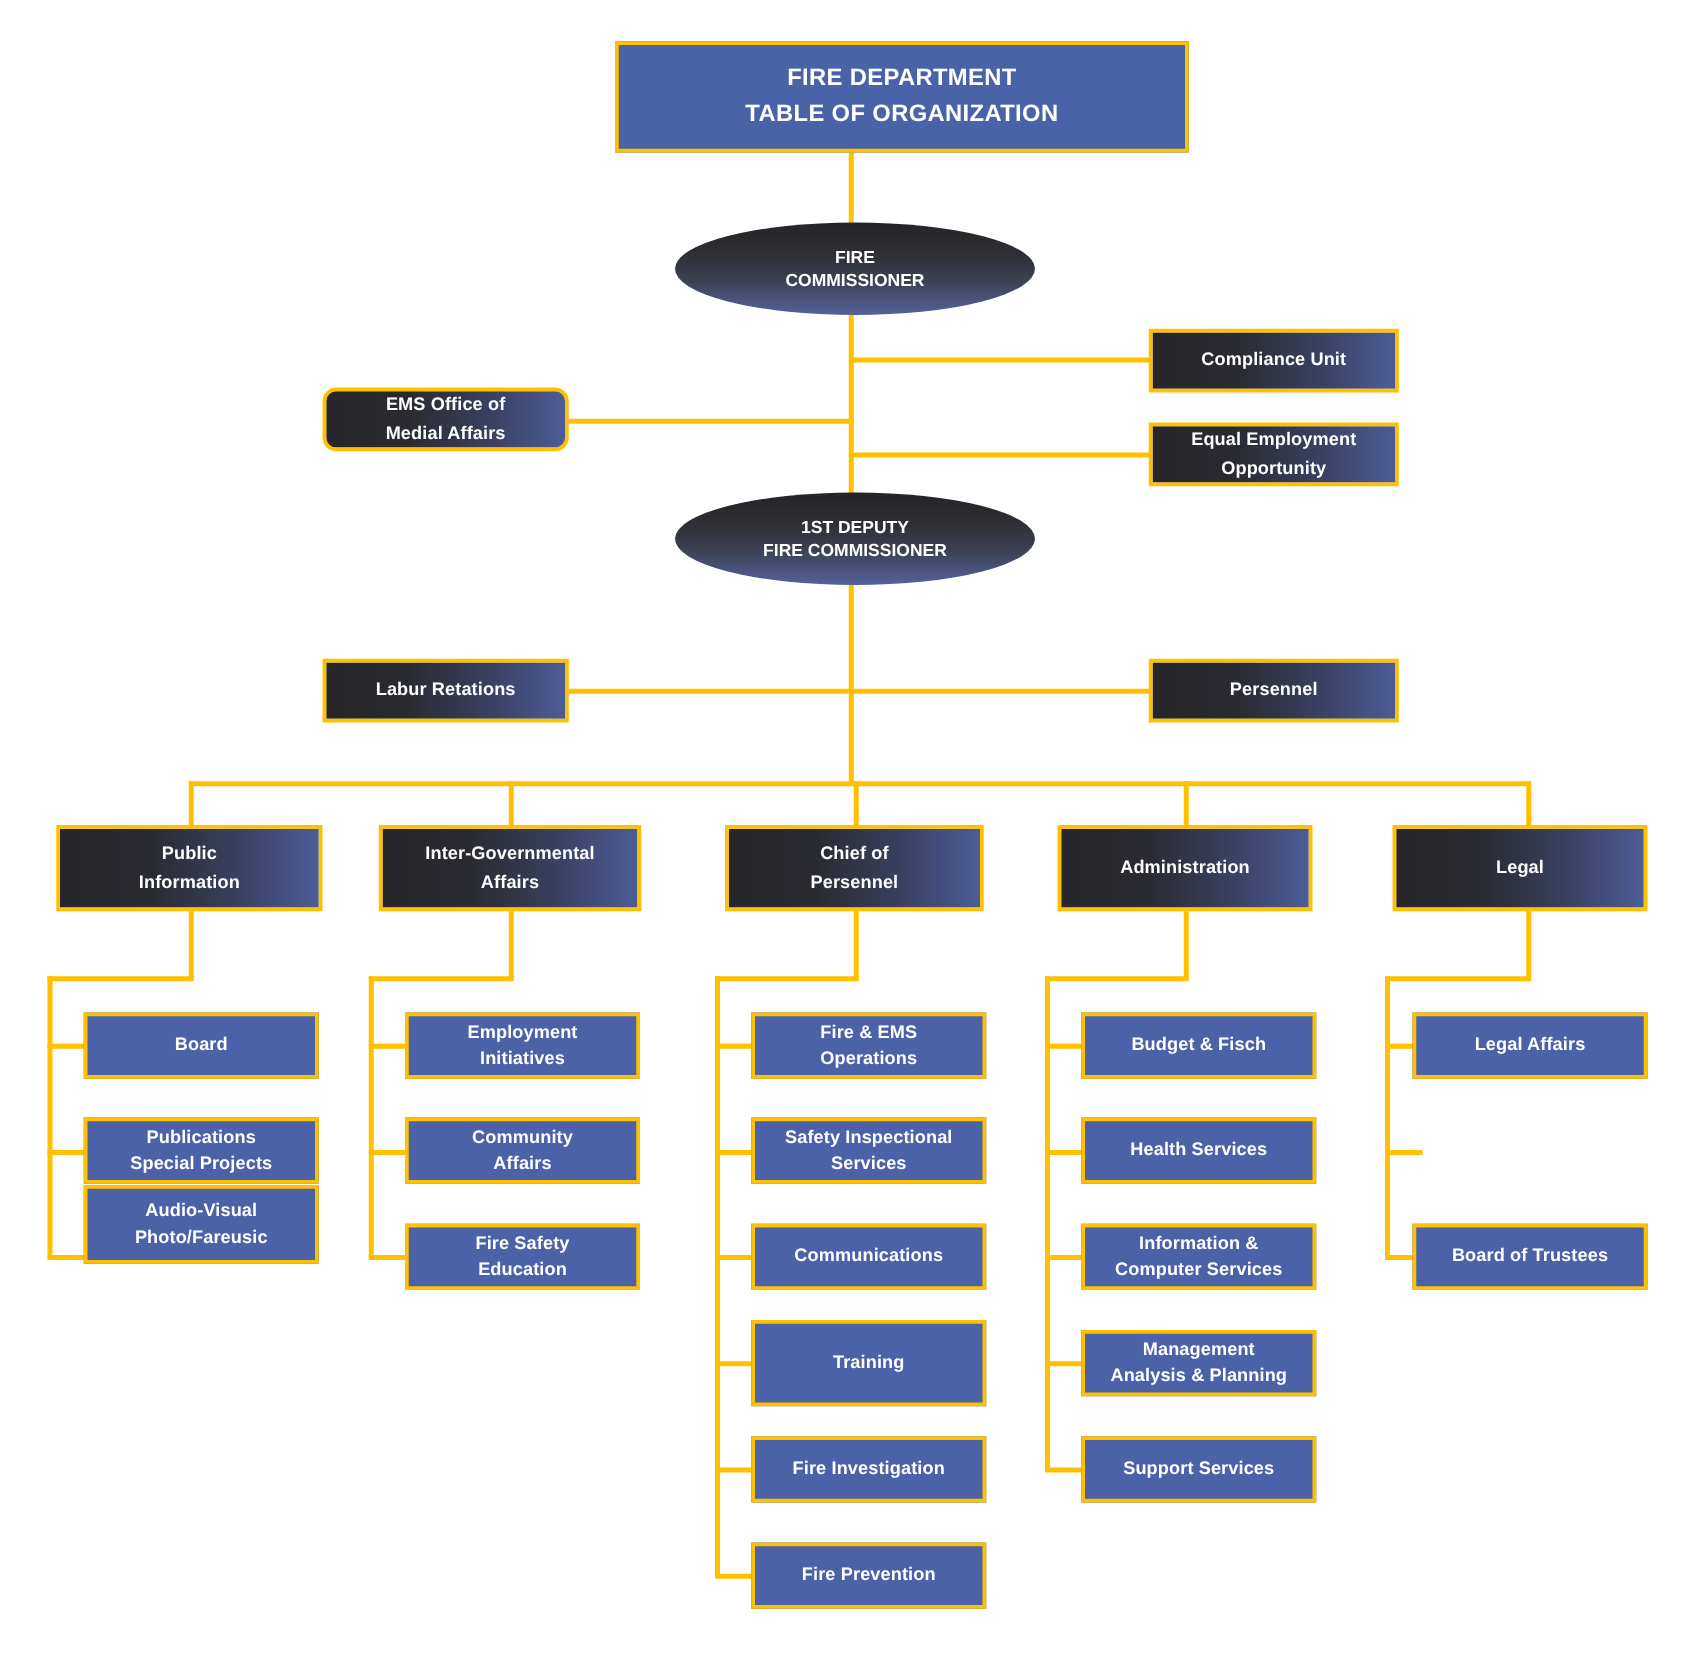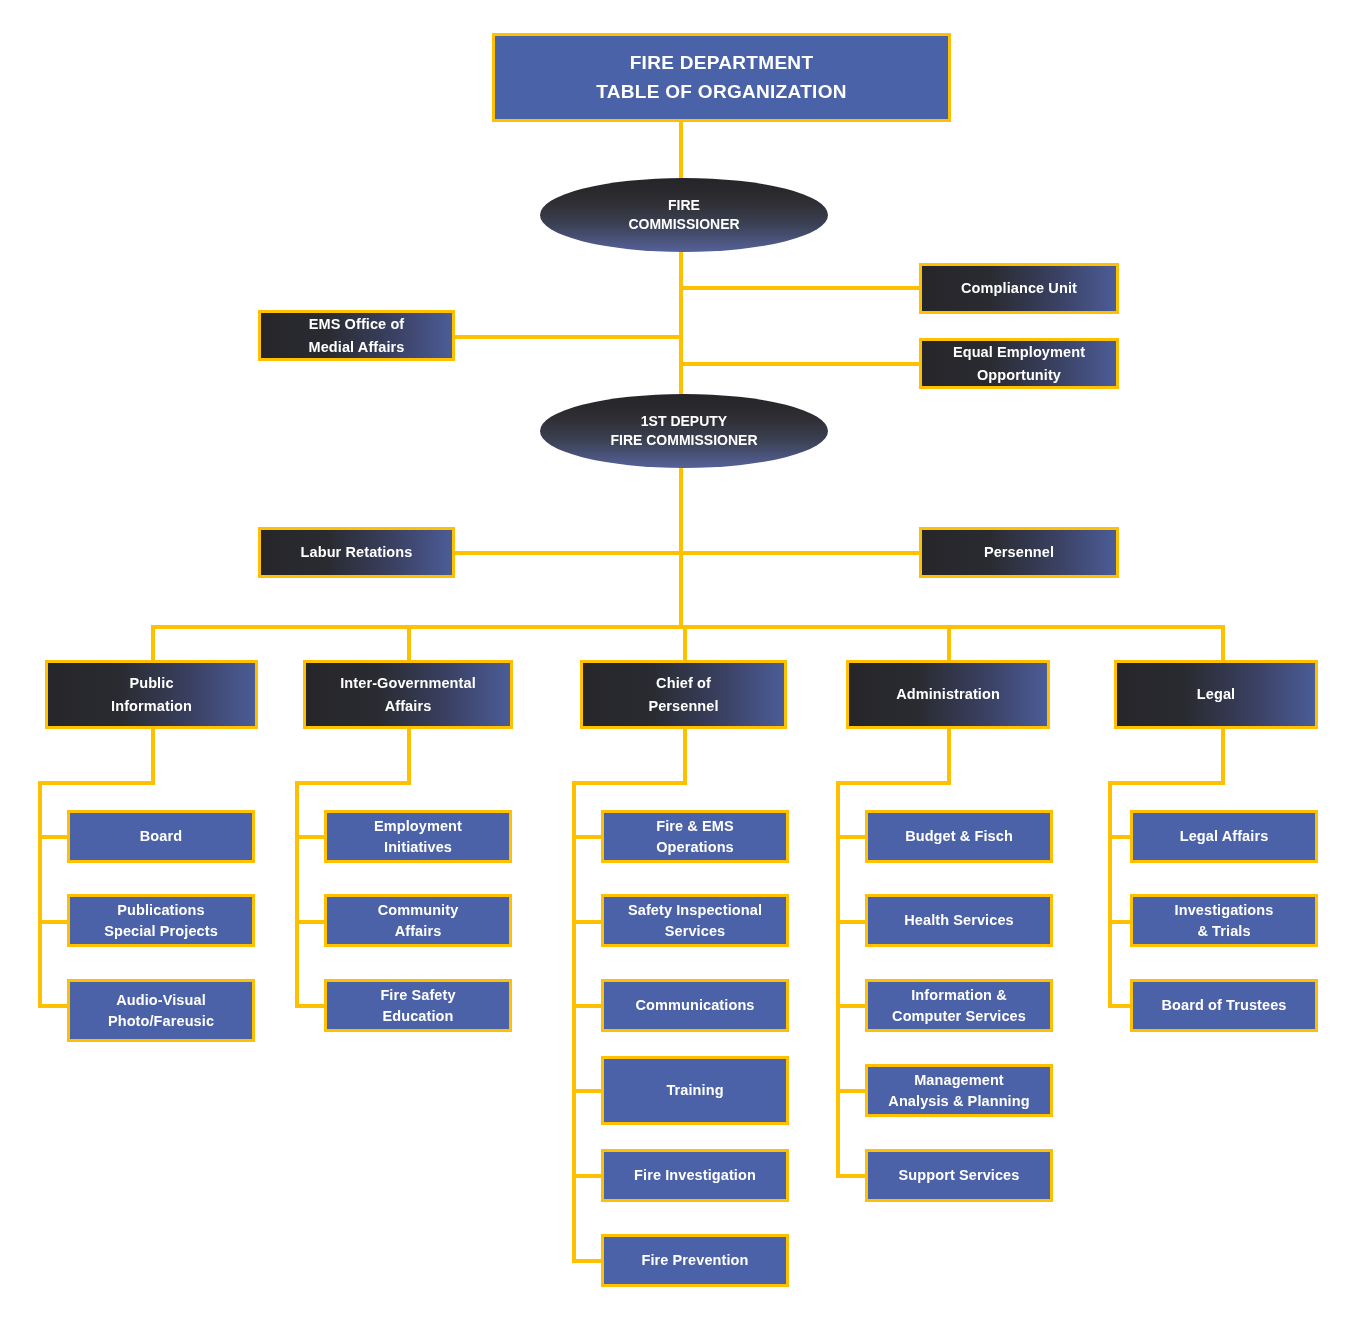--- a/index.html
+++ b/index.html
@@ -169,21 +169,21 @@
 
   <div class="node dark-box two-line" style="left:919px; top:263px; width:200px; height:51px;">
     <span>Compliance Unit</span>
   </div>
 
   <div class="node dark-box two-line" style="left:919px; top:338px; width:200px; height:51px;">
     <span>Equal Employment</span>
     <span>Opportunity</span>
   </div>
 
-  <div class="node dark-box two-line" style="left:258px; top:310px; width:197px; height:51px;">
+  <div class="node dark-box two-line" style="left:258px; top:310px; width:197px; height:51px;border-radius:11px;">
     <span>EMS Office of</span>
     <span>Medial Affairs</span>
   </div>
 
   <div class="node dark-box two-line" style="left:258px; top:527px; width:197px; height:51px;">
     <span>Labur Retations</span>
   </div>
 
   <div class="node dark-box two-line" style="left:919px; top:527px; width:200px; height:51px;">
     <span>Persennel</span>
@@ -212,21 +212,21 @@
     <span>Legal</span>
   </div>
 
   <div class="node leaf-box" style="left:67px; top:810px; width:188px; height:53px;">
     <span>Board</span>
   </div>
   <div class="node leaf-box" style="left:67px; top:894px; width:188px; height:53px;">
     <span>Publications</span>
     <span>Special Projects</span>
   </div>
-  <div class="node leaf-box" style="left:67px; top:979px; width:188px; height:63px;">
+  <div class="node leaf-box" style="left:67px; top:948px; width:188px; height:63px;">
     <span>Audio-Visual</span>
     <span>Photo/Fareusic</span>
   </div>
 
   <div class="node leaf-box" style="left:324px; top:810px; width:188px; height:53px;">
     <span>Employment</span>
     <span>Initiatives</span>
   </div>
   <div class="node leaf-box" style="left:324px; top:894px; width:188px; height:53px;">
     <span>Community</span>
@@ -272,21 +272,17 @@
     <span>Management</span>
     <span>Analysis &amp; Planning</span>
   </div>
   <div class="node leaf-box" style="left:865px; top:1149px; width:188px; height:53px;">
     <span>Support Services</span>
   </div>
 
   <div class="node leaf-box" style="left:1130px; top:810px; width:188px; height:53px;">
     <span>Legal Affairs</span>
   </div>
-  <div class="node leaf-box" style="left:1130px; top:894px; width:188px; height:53px;">
-    <span>Investigations</span>
-    <span>&amp; Trials</span>
-  </div>
   <div class="node leaf-box" style="left:1130px; top:979px; width:188px; height:53px;">
     <span>Board of Trustees</span>
   </div>
 
 </div>
 
 </body></html>

